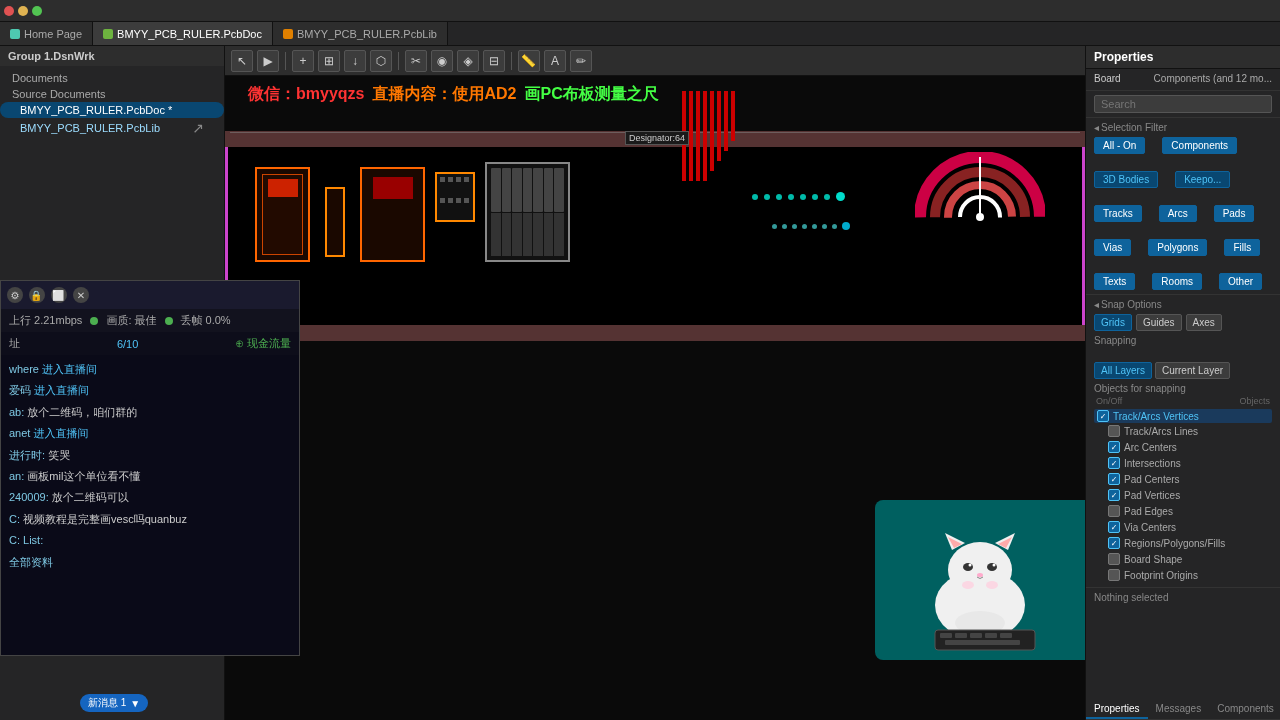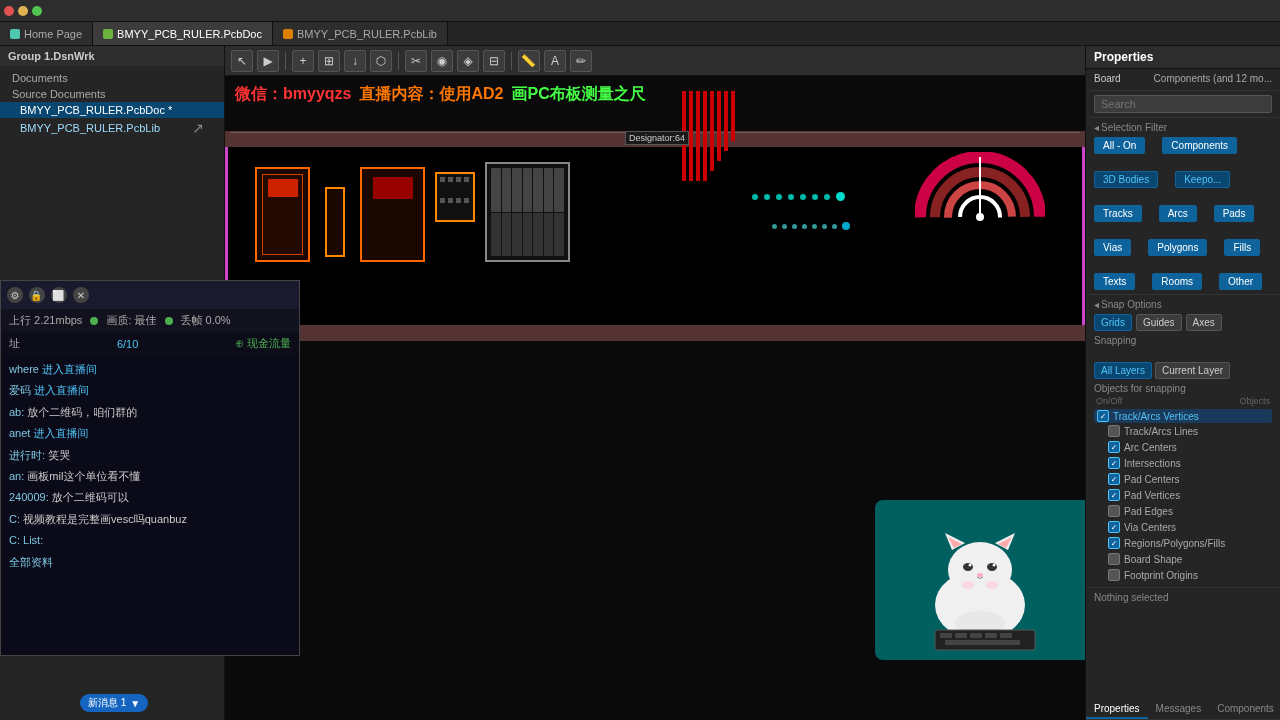--- a/index.html
+++ b/index.html
@@ -26,21 +26,21 @@
     
     .main-layout { display: flex; height: calc(720px - 46px); }
 
     
     .left-panel { width: 225px; background: #252526; border-right: 1px solid #111; display: flex; flex-direction: column; }
     .left-top { height: 270px; border-bottom: 1px solid #111; }
     .group-header { padding: 4px 8px; font-size: 11px; font-weight: bold; color: #ccc; background: #2d2d2d; }
     .tree-section { padding: 4px 0; }
     .tree-item { padding: 2px 12px; font-size: 11px; color: #aaa; cursor: pointer; }
     .tree-sub-item { padding: 2px 20px; font-size: 11px; color: #9cdcfe; cursor: pointer; display: flex; align-items: center; justify-content: space-between; }
-    .tree-sub-item.selected { background: #094771; color: #fff; }
+    .tree-sub-item.selected { background: #094771; color: #fff; border-radius: 8px; }
 
     
     .stream-panel { position: absolute; left: 0; top: 280px; width: 300px; background: rgba(20,20,30,0.95); border: 1px solid #444; z-index: 10; }
     .stream-header { height: 28px; background: #1a1a2e; display: flex; align-items: center; padding: 0 6px; gap: 6px; justify-content: space-between; }
     .stream-header-controls { display: flex; gap: 6px; align-items: center; }
     .stream-ctrl-btn { width: 16px; height: 16px; border-radius: 50%; background: #444; border: none; cursor: pointer; color: #ccc; font-size: 10px; display: flex; align-items: center; justify-content: center; }
     .stream-stats { padding: 4px 8px; background: #12121e; display: flex; align-items: center; gap: 8px; font-size: 11px; color: #aaa; }
     .quality-dot { width: 8px; height: 8px; border-radius: 50%; }
     .green-dot { background: #4caf50; }
     .stream-progress { padding: 4px 8px; background: #0d0d1a; display: flex; align-items: center; justify-content: space-between; font-size: 11px; }
@@ -223,21 +223,21 @@
       <button class="tool-btn">◈</button>
       <button class="tool-btn">⊟</button>
       <div class="tool-separator"></div>
       <button class="tool-btn">📏</button>
       <button class="tool-btn">A</button>
       <button class="tool-btn">✏</button>
     </div>
 
     <div class="pcb-canvas">
 
-      <div style="position:absolute;top:8px;left:10px;z-index:3;display:flex;flex-wrap:wrap;align-items:center;gap:8px">
+      <div style="position:absolute;top:8px;left:23px;z-index:3;display:flex;flex-wrap:wrap;align-items:center;gap:8px">
         <span style="color:#ff3333;font-size:16px;font-weight:bold">微信：bmyyqzs</span>
         <span style="color:#ff7700;font-size:16px;font-weight:bold">直播内容：使用AD2</span>
         <span style="color:#44ff44;font-size:16px;font-weight:bold">画PC布板测量之尺</span>
       </div>
 
       <div style="position:absolute;top:55px;left:400px;z-index:5;color:#ccc;font-size:9px;background:#1a1a1a;padding:1px 3px;border:1px solid #555">Designator:64</div>
 
       <div style="position:absolute;top:15px;right:350px;display:flex;gap:3px;z-index:2">
         <div style="width:4px;height:90px;background:#cc0000"></div>
         <div style="width:4px;height:90px;background:#cc0000"></div>

